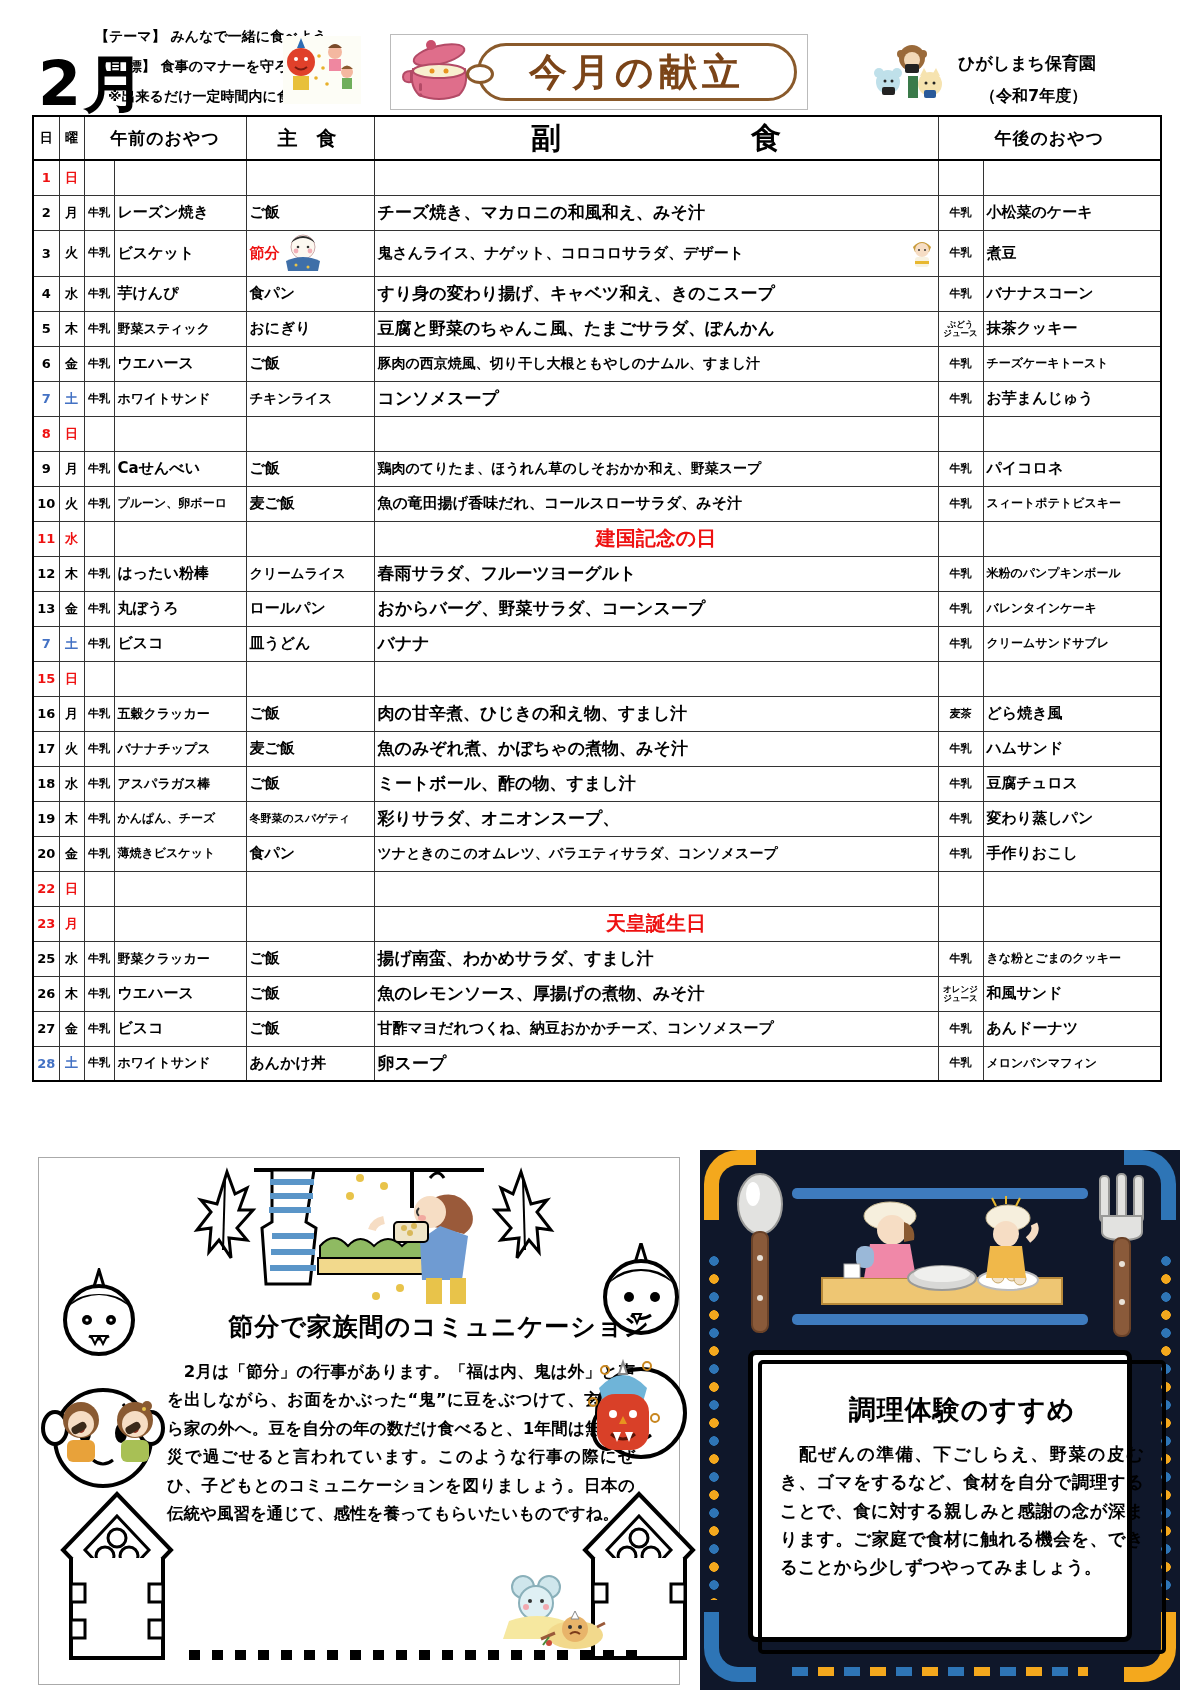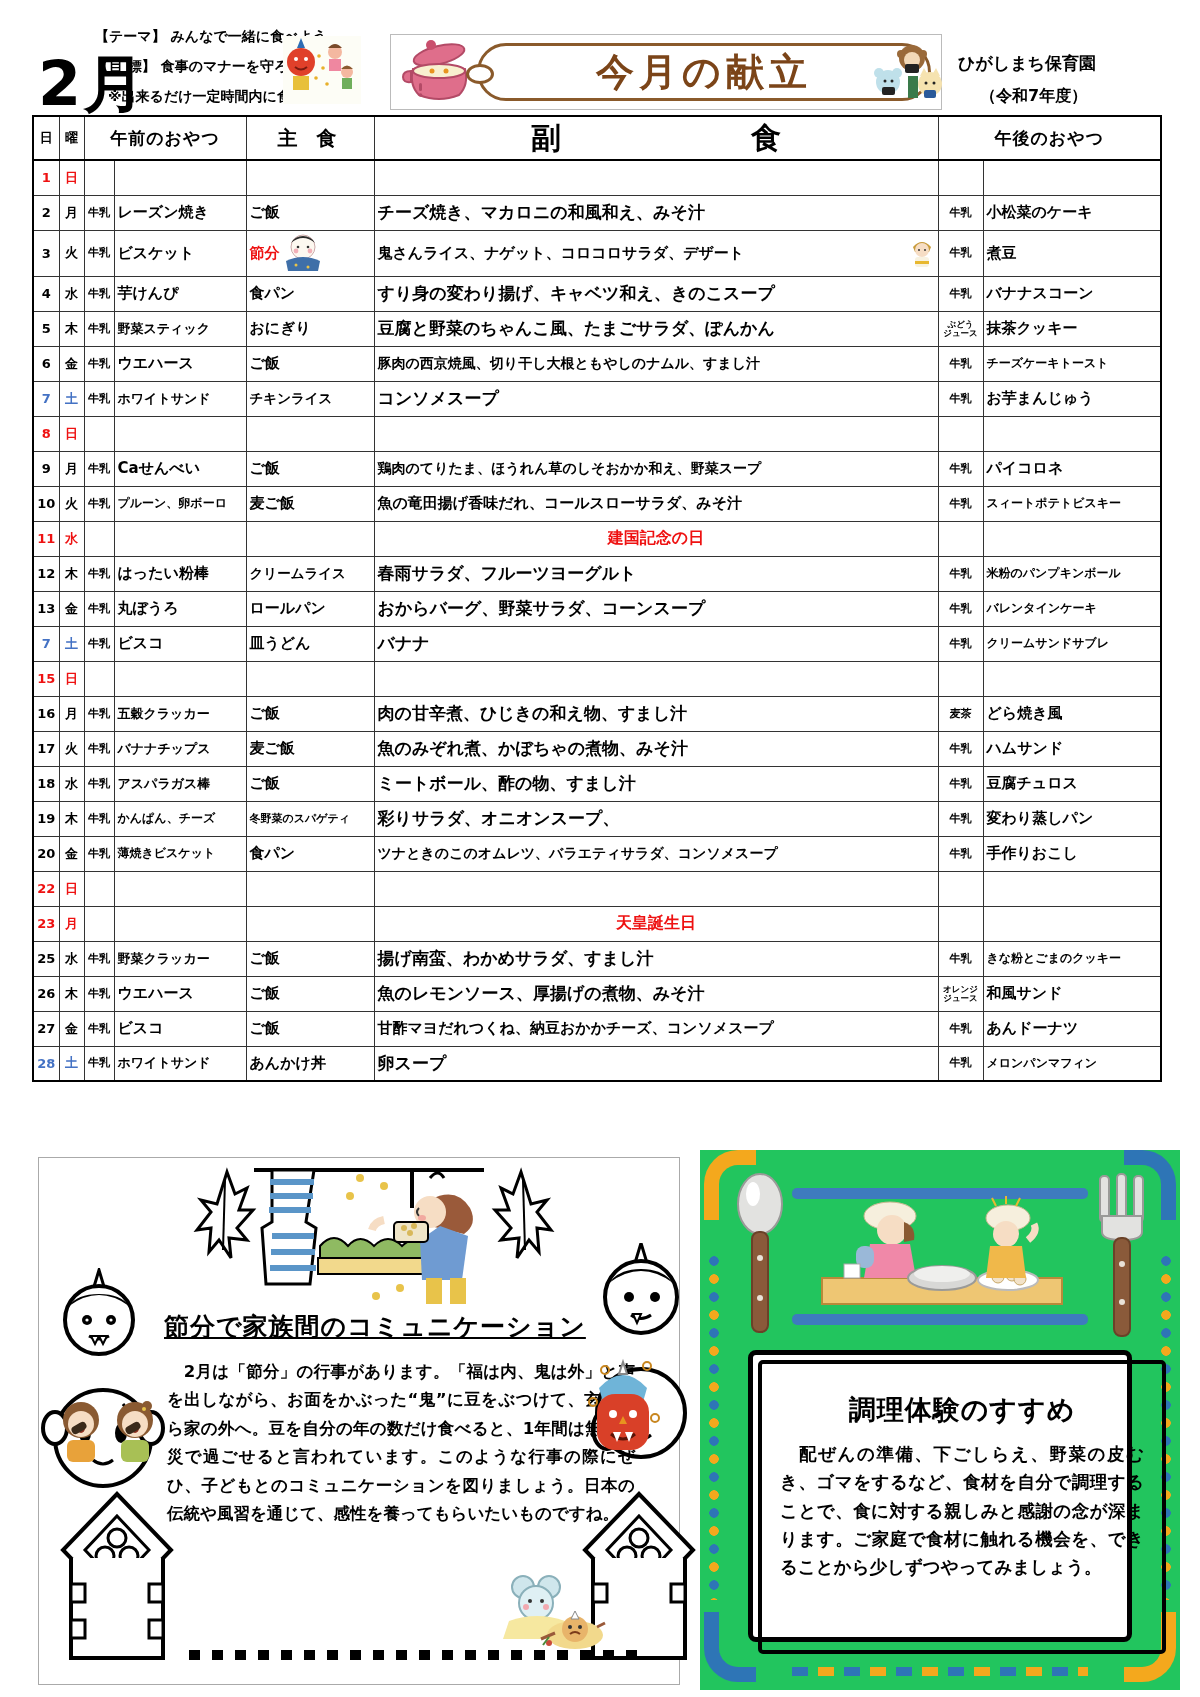--- a/index.html
+++ b/index.html
@@ -8,21 +8,21 @@
     font-family:"DejaVu Sans","Liberation Sans",sans-serif;
     -webkit-font-smoothing:antialiased;color:#000;
   }
   [data-name]{box-sizing:border-box;}
   
   .month{position:absolute;left:38px;top:42px;font-size:62px;font-weight:900;letter-spacing:2px;}
   .theme-line{position:absolute;left:95px;font-size:14px;font-weight:700;white-space:nowrap;}
   .theme1{top:28px;} .theme2{top:58px;} .theme3{top:88px;left:108px;}
   .oni-top{position:absolute;left:283px;top:36px;}
   .banner{
-    position:absolute;left:390px;top:34px;width:552px;height:76px;background:#fff;
+    position:absolute;left:390px;top:34px;width:418px;height:76px;background:#fff;
     border:1px solid #bbb;display:flex;align-items:center;
   }
   .banner-pot{flex:0 0 88px;height:70px;margin-left:4px;}
   .cloud{
     position:relative;flex:1;height:58px;margin:0 10px 0 -6px;background:#fff;
     border:3px solid #8a5a2b;border-radius:32px;display:flex;align-items:center;justify-content:center;
   }
   .cloud:before{content:"";position:absolute;left:-14px;top:18px;width:22px;height:14px;background:#fff;border:3px solid #8a5a2b;border-radius:50%;}
   .banner-title{font-size:38px;font-weight:900;color:#7b4418;letter-spacing:5px;white-space:nowrap;}
   .animals{position:absolute;left:872px;top:40px;}
@@ -44,34 +44,34 @@
   table.menu tbody tr{height:35px;}
   table.menu tbody tr.tall{height:46px;}
   td.day-cell,td.wd-cell{text-align:center;font-size:13px;font-weight:800;padding:0;}
   td.drink-cell{text-align:center;font-size:11px;font-weight:800;line-height:1.05;padding:0 1px;}
   td.drink-cell.two{font-size:8.5px;white-space:pre-line;}
   td.am-cell,td.staple-cell,td.pm-cell{font-weight:800;font-size:15px;}
   td.side-cell{font-weight:800;font-size:17px;}
   .fs14{font-size:14px!important;} .fs15{font-size:15px!important;} .fs13{font-size:13px!important;}
   .fs12{font-size:12px!important;} .fs11{font-size:11px!important;} .fs135{font-size:13.5px!important;margin-top:42px;}
   .red{color:var(--red);} .blue{color:var(--sat-blue);}
-  td.holiday-text{text-align:center;color:var(--red);font-size:16px;font-weight:900;}
+  td.holiday-text{text-align:center;color:var(--red);font-size:20px;font-weight:900;}
   .staple-flex{display:flex;align-items:center;gap:4px;}
   .side-flex{display:flex;align-items:center;justify-content:space-between;}
   
   .box-left{
     position:absolute;left:38px;top:1157px;width:642px;height:528px;background:#fff;border:1px solid #aaa;
   }
   .bl-abs{position:absolute;}
-  .bl-title{left:125px;top:152px;width:470px;text-align:left;font-size:25px;font-weight:900;letter-spacing:1px;text-decoration:underline;}
+  .bl-title{left:141px;top:152px;width:470px;text-align:right;font-size:25px;font-weight:900;letter-spacing:1px;}
   .bl-body{left:128px;top:200px;width:468px;font-size:16.5px;font-weight:700;line-height:1.72;text-align:justify;}
   .bl-dots{left:150px;top:492px;width:460px;height:10px;
     background:repeating-linear-gradient(90deg,#000 0 11px,transparent 11px 23px);}
   
-  .box-right{position:absolute;left:700px;top:1150px;width:480px;height:540px;background:#22c55e;}
+  .box-right{position:absolute;left:700px;top:1150px;width:480px;height:540px;background:#0f172a;}
   .corner{position:absolute;width:52px;height:70px;}
   .c-tl{left:4px;top:0;border-left:15px solid var(--orange);border-top:15px solid var(--orange);border-top-left-radius:34px;}
   .c-tr{right:4px;top:0;border-right:15px solid var(--blue);border-top:15px solid var(--blue);border-top-right-radius:34px;}
   .c-bl{left:4px;bottom:8px;border-left:15px solid var(--blue);border-bottom:15px solid var(--blue);border-bottom-left-radius:34px;}
   .c-br{right:4px;bottom:8px;border-right:15px solid var(--orange);border-bottom:15px solid var(--orange);border-bottom-right-radius:34px;}
   .dotcol{position:absolute;top:105px;width:10px;height:345px;
     background-image:radial-gradient(circle at 5px 6px,var(--blue) 4.5px,transparent 5px),
                      radial-gradient(circle at 5px 24px,var(--orange) 4.5px,transparent 5px);
     background-size:10px 36px;}
   .dc-l{left:9px;} .dc-r{right:9px;}

